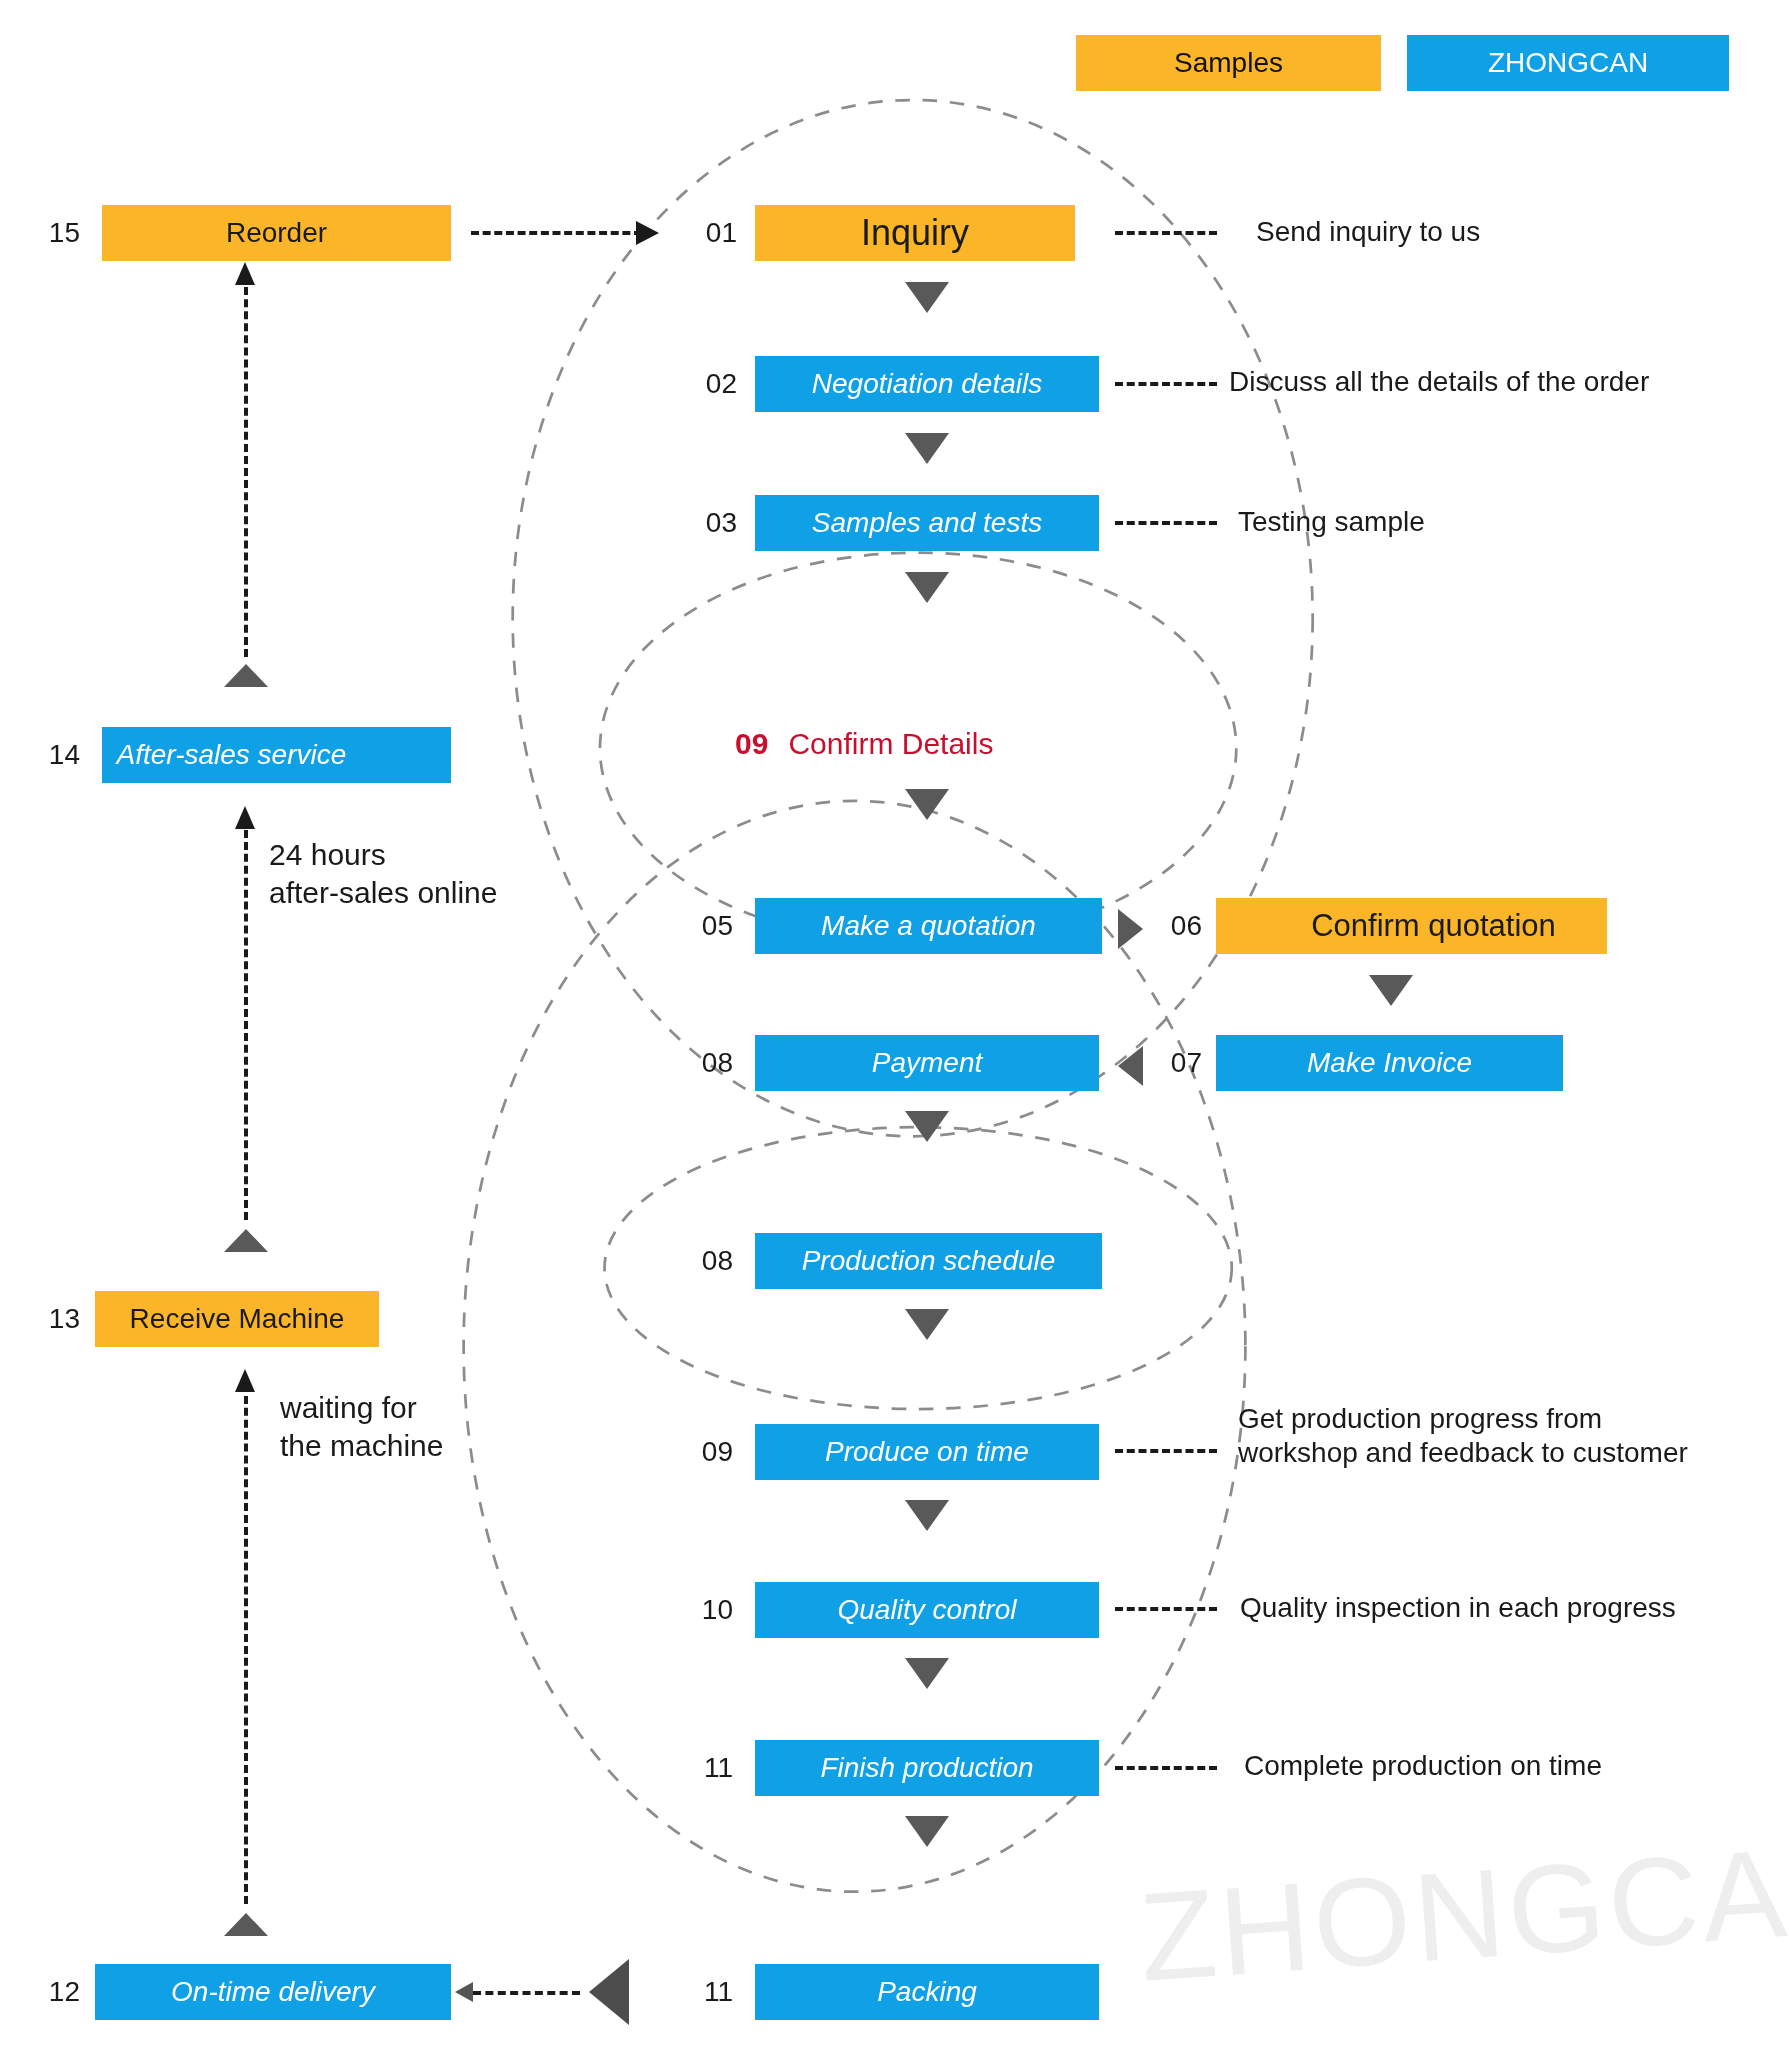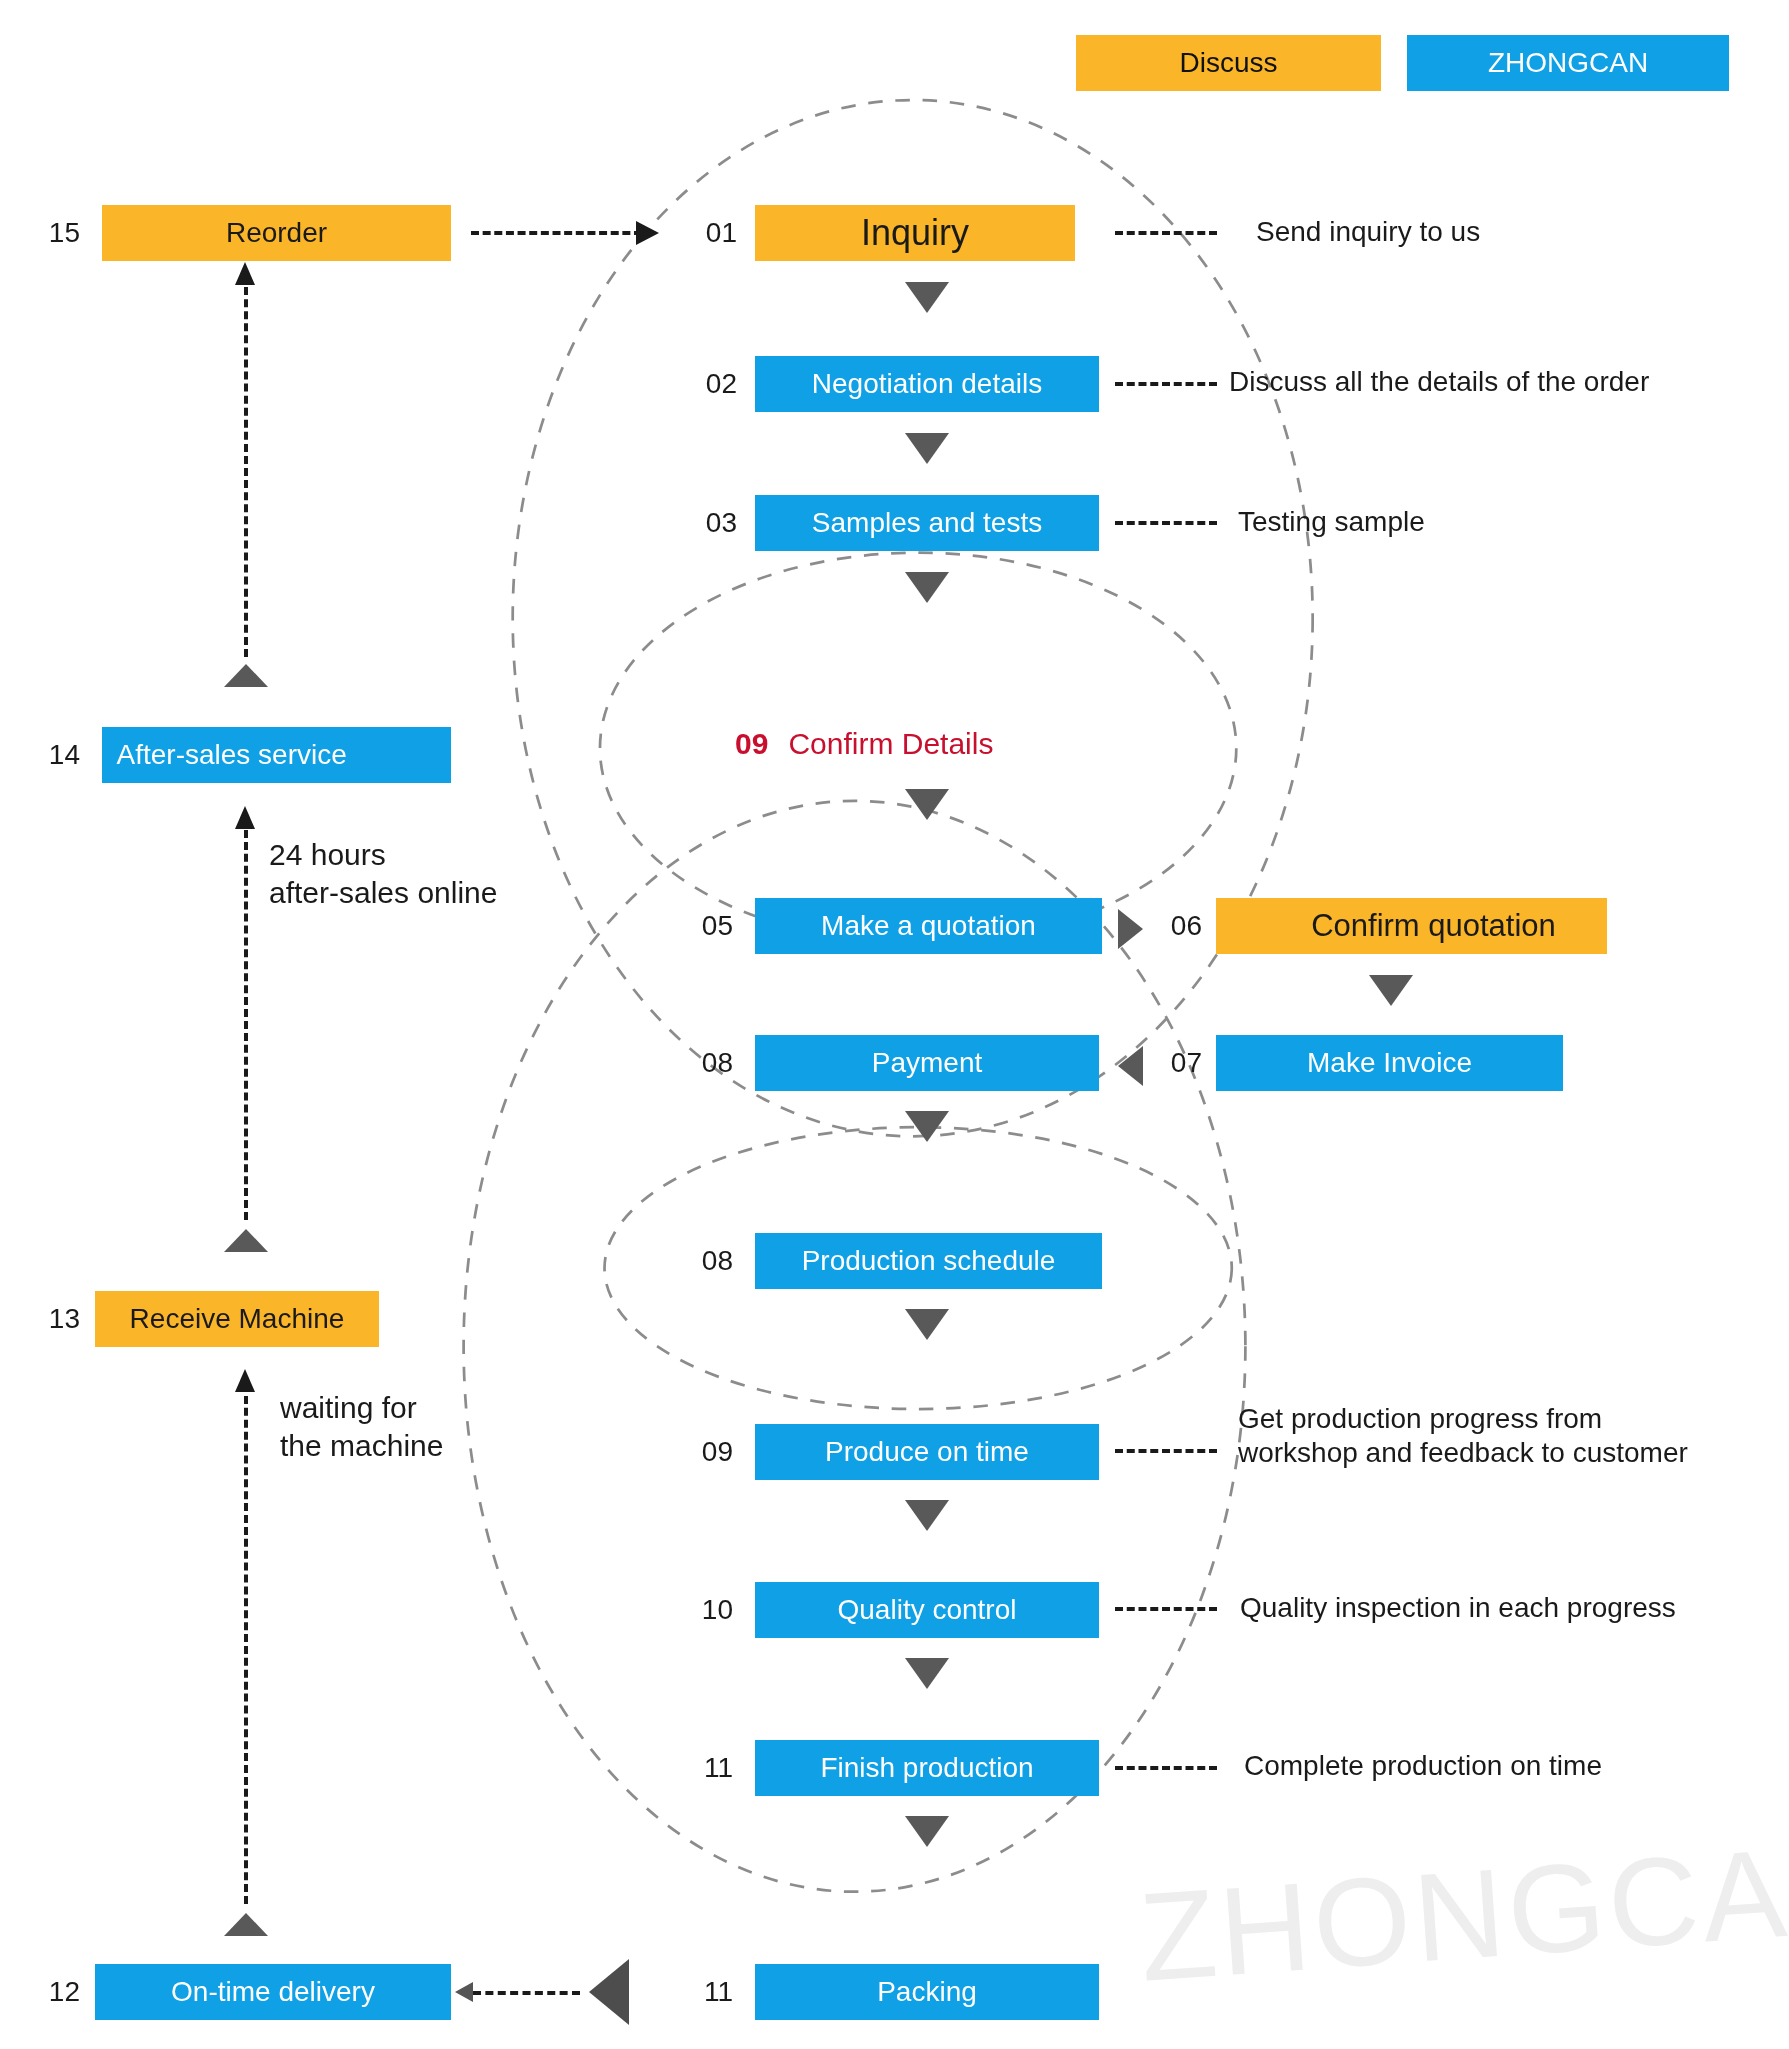--- a/index.html
+++ b/index.html
@@ -46,21 +46,21 @@
 
   
   .step{
     position:absolute;
     height:56px;
     line-height:56px;
     text-align:center;
     font-size:28px;
     white-space:nowrap;
   }
-  .step.blue{  background:#0FA0E6; color:#ffffff; }
+  .step.blue{  background:#0FA0E6; color:#ffffff;font-style:italic; }
   .step.orange{background:#FAB529; color:#1a1a1a; }
 
   .step-num{
     position:absolute;
     font-size:28px;
     color:#1a1a1a;
     line-height:56px;
     height:56px;
     text-align:right;
     white-space:nowrap;
@@ -180,21 +180,21 @@
 
     <ellipse cx="1010" cy="823" rx="350" ry="215" fill="none" stroke="#8c8c8c" stroke-width="3" stroke-dasharray="16 14"></ellipse>
 
     <ellipse cx="940" cy="1481" rx="430" ry="600" fill="none" stroke="#8c8c8c" stroke-width="3" stroke-dasharray="16 14"></ellipse>
 
     <ellipse cx="1010" cy="1395" rx="345" ry="155" fill="none" stroke="#8c8c8c" stroke-width="3" stroke-dasharray="16 14"></ellipse>
   </svg>
 
   <div class="watermark">ZHONGCAN</div>
 
-  <div class="legend-box legend-customer">Discuss</div>
+  <div class="legend-box legend-customer">Samples</div>
   <div class="legend-box legend-zhongcan">ZHONGCAN</div>
 
   <div class="step-num" style="left:27px; top:205px; width:53px;">15</div>
   <div class="step orange" style="left:102px; top:205px; width:349px;">Reorder</div>
 
   <div class="step-num" style="left:27px; top:727px; width:53px;">14</div>
   <div class="step blue" style="left:102px; top:727px; width:349px; text-align:left; padding-left:14.5px; box-sizing:border-box;">After-sales service</div>
 
   <div class="step-num" style="left:27px; top:1291px; width:53px;">13</div>
   <div class="step orange" style="left:95px; top:1291px; width:284px;">Receive  Machine</div>

